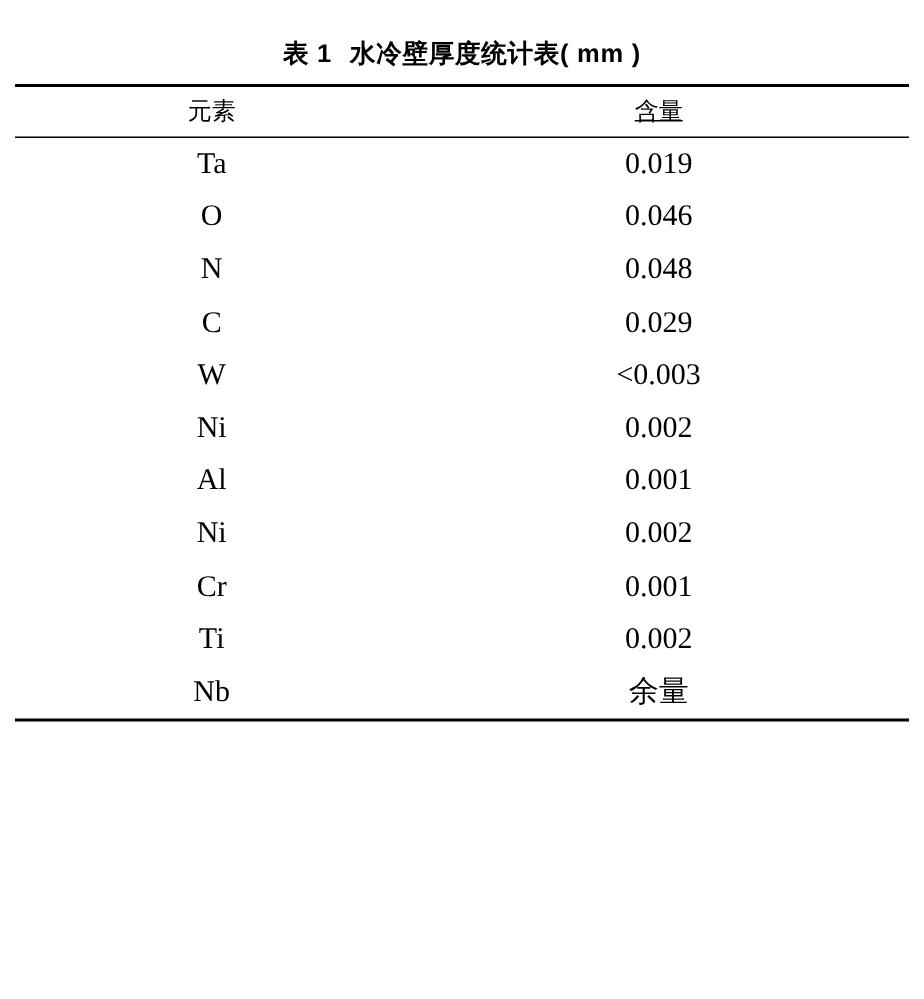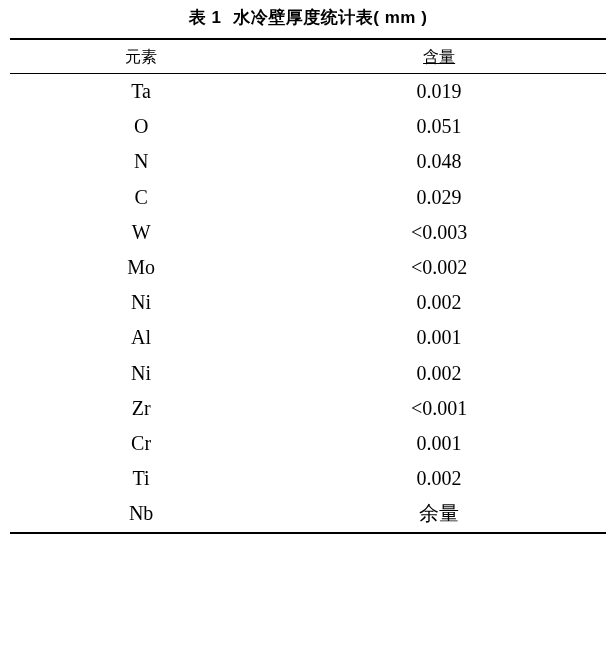--- a/index.html
+++ b/index.html
@@ -18,21 +18,21 @@
     width: 616px;
     box-sizing: border-box;
     padding: 0 10px;
   }
   .caption {
     text-align: center;
     font-family: "Liberation Sans", sans-serif;
     font-weight: bold;
     font-size: 17px;
     letter-spacing: 0.5px;
-    padding: 6px 0 9px 0;
+    padding: 24px 0 9px 0;
     white-space: nowrap;
   }
   .caption .cap-num {
     margin-right: 12px;
   }
   .rule-top {
     border-top: 2.2px solid #000;
   }
   .rule-mid {
     border-top: 1.1px solid #000;
@@ -97,53 +97,45 @@
   <div class="rule-mid"></div>
 
   <table class="data">
     <tbody>
       <tr>
         <td class="col-el">Ta</td>
         <td class="col-val">0.019</td>
       </tr>
       <tr>
         <td class="col-el">O</td>
-        <td class="col-val">0.051</td>
+        <td class="col-val">0.046</td>
       </tr>
       <tr>
         <td class="col-el">N</td>
         <td class="col-val">0.048</td>
       </tr>
       <tr>
         <td class="col-el">C</td>
         <td class="col-val">0.029</td>
       </tr>
       <tr>
         <td class="col-el">W</td>
         <td class="col-val">&lt;0.003</td>
       </tr>
       <tr>
-        <td class="col-el">Mo</td>
-        <td class="col-val">&lt;0.002</td>
-      </tr>
-      <tr>
         <td class="col-el">Ni</td>
         <td class="col-val">0.002</td>
       </tr>
       <tr>
         <td class="col-el">Al</td>
         <td class="col-val">0.001</td>
       </tr>
       <tr>
         <td class="col-el">Ni</td>
         <td class="col-val">0.002</td>
-      </tr>
-      <tr>
-        <td class="col-el">Zr</td>
-        <td class="col-val">&lt;0.001</td>
       </tr>
       <tr>
         <td class="col-el">Cr</td>
         <td class="col-val">0.001</td>
       </tr>
       <tr>
         <td class="col-el">Ti</td>
         <td class="col-val">0.002</td>
       </tr>
       <tr>

